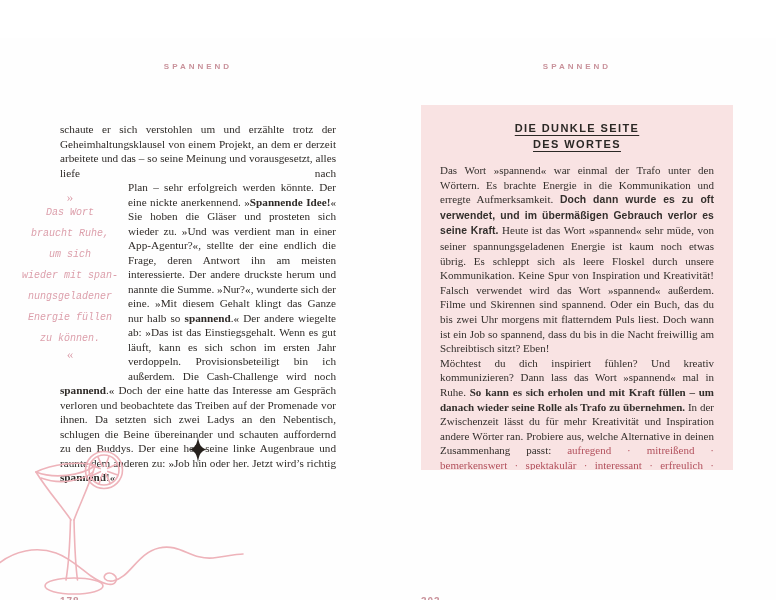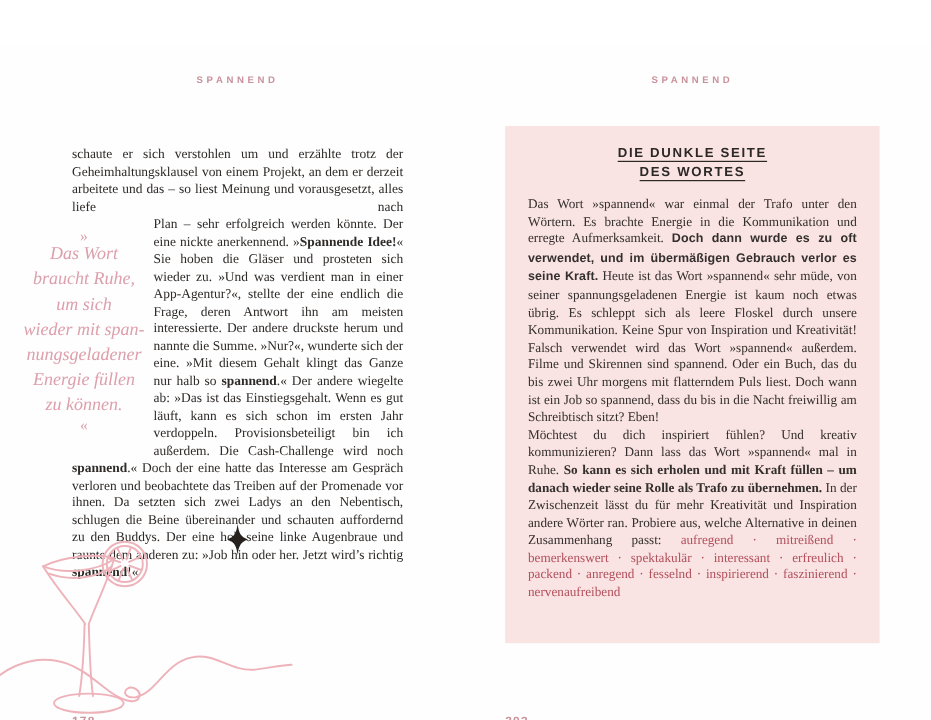--- a/index.html
+++ b/index.html
@@ -50,34 +50,34 @@
   .cont{text-align-last:justify;}
   .quote-row{position:relative;}
   .narrow{margin-left:68px;width:208px;}
   .pull-quote{
     position:absolute;left:-45px;top:12px;width:110px;
     text-align:center;
     color:var(--quote-pink,#dc9fab);
     font-style:italic;
   }
   .q-mark{display:block;font-size:13px;line-height:10px;font-style:normal;}
-  .q-text{font-size:15px;line-height:21px;white-space:pre-line;}
+  .q-text{font-size:10px;line-height:21px;white-space:pre-line;font-family:Liberation Mono, monospace;}
   .seg-b{font-weight:bold;}
   .seg-sb{
     font-family:"Liberation Sans","DejaVu Sans",sans-serif;
     font-weight:bold;font-size:10.4px;letter-spacing:.1px;
   }
   .seg-pink{color:var(--alternatives-pink,#b2505c);}
 
   .sparkle{position:absolute;left:187px;top:398px;width:22px;height:27px;}
   .cocktail{position:absolute;left:0;top:398px;width:250px;height:172px;}
 
   
   .info-box{
-    position:absolute;left:421px;top:67px;width:312px;height:431px;
+    position:absolute;left:421px;top:67px;width:312px;height:365px;
     box-sizing:border-box;
     background:var(--box-background,#f9e3e3);
     padding:15px 19px 8px 19px;
     overflow:hidden;
   }
   .box-title{
     margin:0 0 11px 0;
     font-family:"Liberation Sans","DejaVu Sans",sans-serif;
     font-weight:bold;font-size:11px;letter-spacing:1.4px;
     line-height:16px;text-align:center;
@@ -95,21 +95,21 @@
 </style>
 </head>
 <body>
 
 <div class="spread">
 
   <section>
     <div class="running-header rh-left">SPANNEND</div>
 
     <div class="body-text">
-      <p class="para cont"><span>schaute er sich verstohlen um und erzählte trotz der Geheimhaltungsklausel von einem Projekt, an dem er derzeit arbeitete und das – so liest Meinung und vorausgesetzt, alles liefe nach</span></p>
+      <p class="para cont"><span>schaute er sich verstohlen um und erzählte trotz der Geheimhaltungsklausel von einem Projekt, an dem er derzeit arbeitete und das – so seine Meinung und vorausgesetzt, alles liefe nach</span></p>
       <div class="quote-row">
         <aside class="pull-quote">
           <span class="q-mark">»</span>
           <div class="q-text">Das Wort
 braucht Ruhe,
 um sich
 wieder mit span-
 nungsgeladener
 Energie füllen
 zu können.</div>

